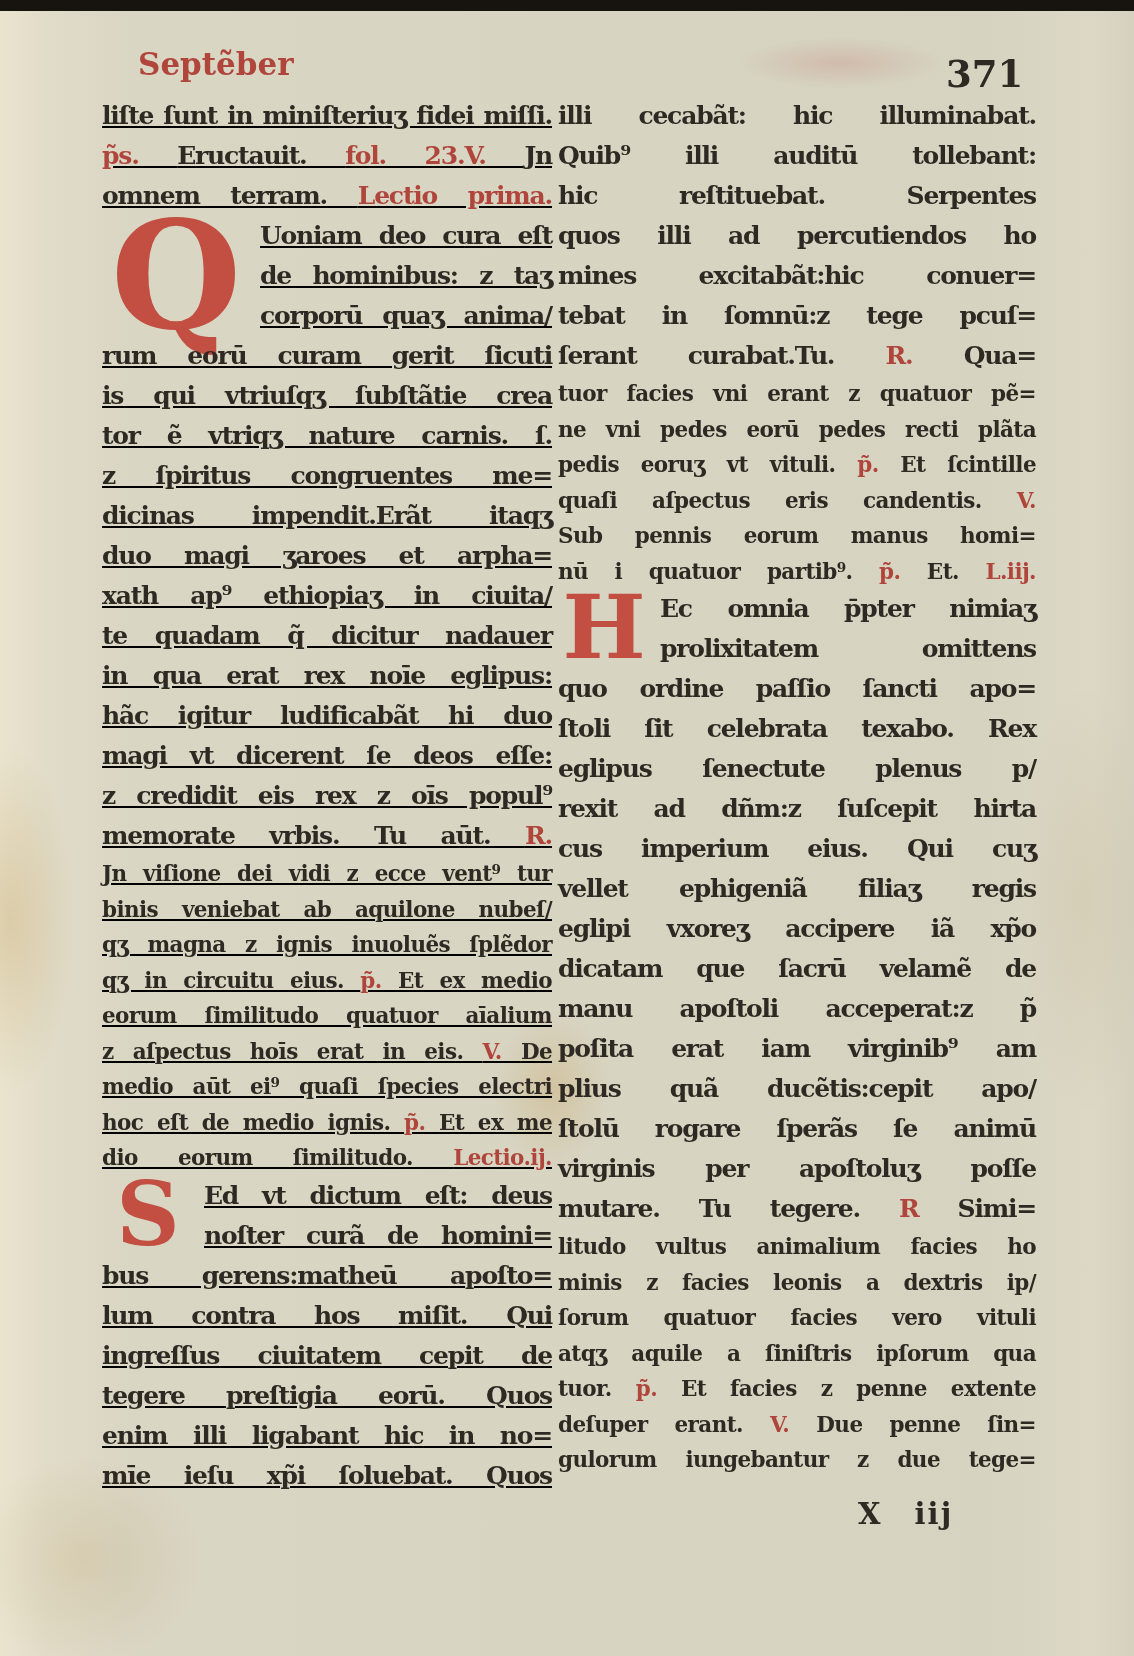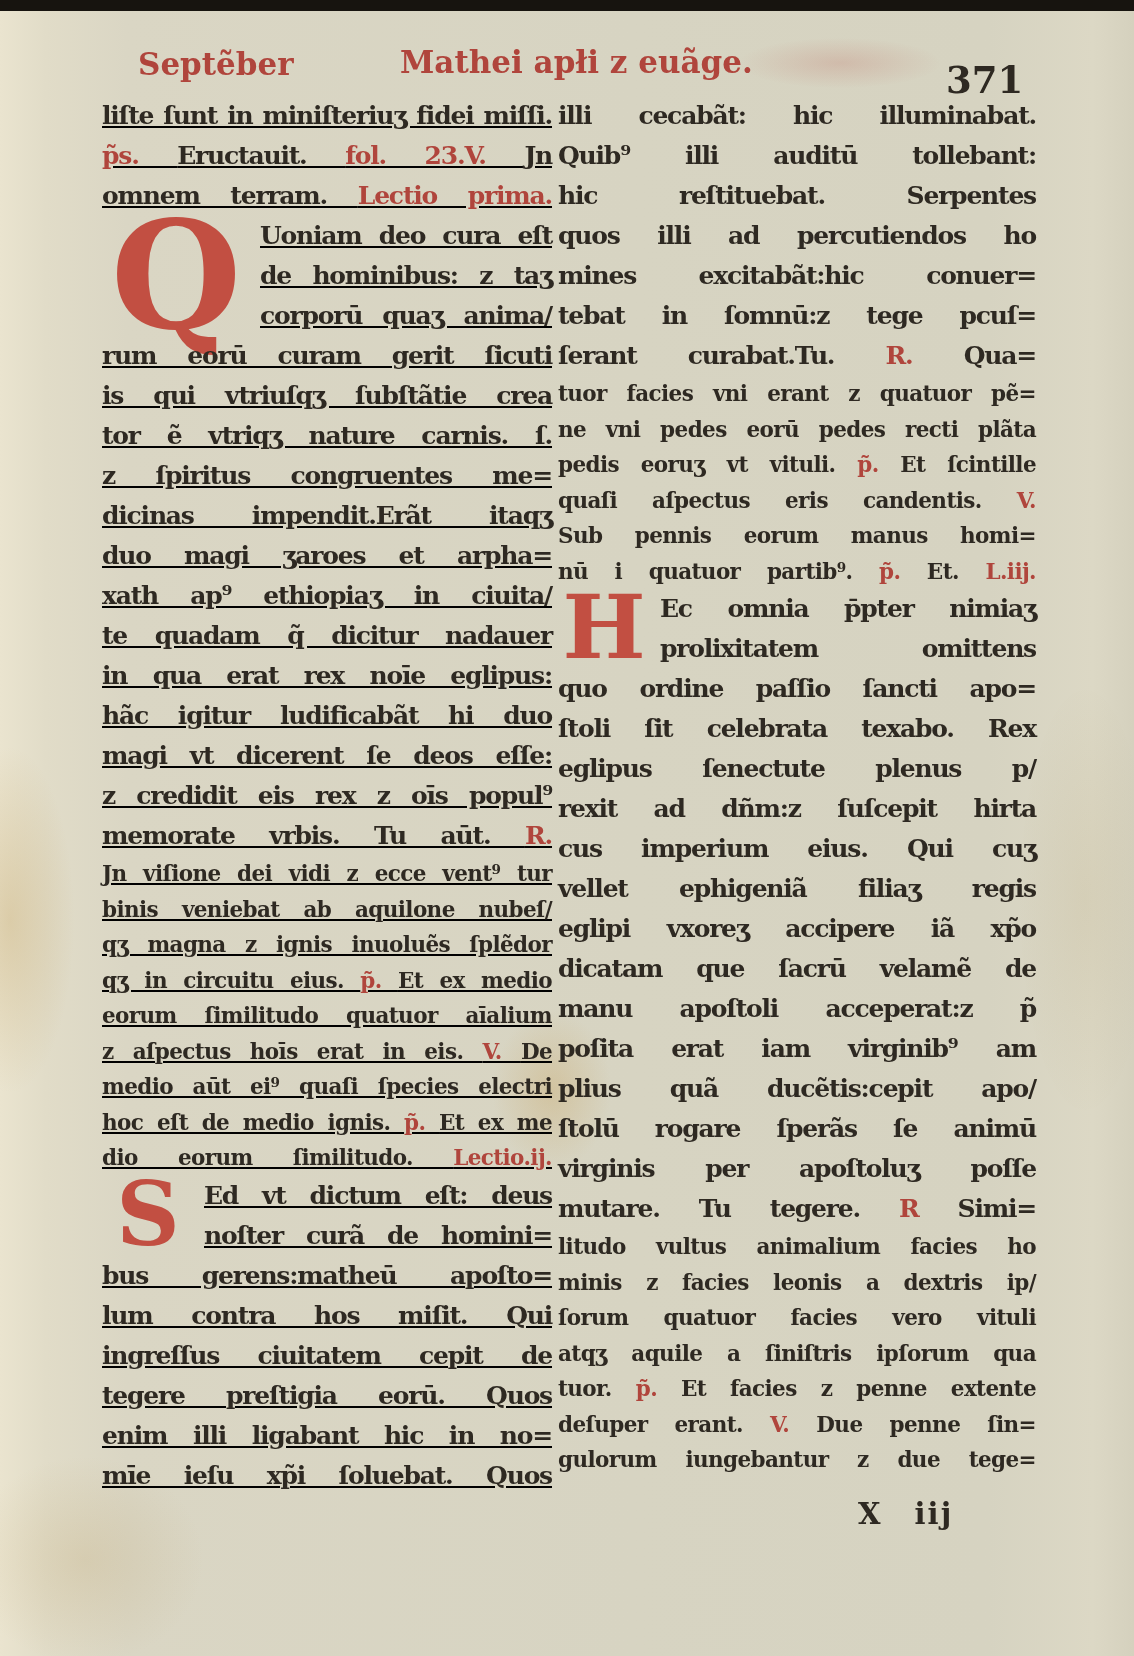--- a/index.html
+++ b/index.html
@@ -13,21 +13,21 @@
   .stain{position:absolute;border-radius:50%;pointer-events:none;}
   .stain-a{left:-55px;top:745px;width:130px;height:350px;background:radial-gradient(ellipse at center,rgba(189,153,83,.30),rgba(189,153,83,0) 70%);}
   .stain-b{left:492px;top:1010px;width:120px;height:160px;background:radial-gradient(ellipse at center,rgba(198,162,94,.34),rgba(198,162,94,0) 70%);}
   .stain-c{left:740px;top:38px;width:200px;height:50px;background:radial-gradient(ellipse at center,rgba(178,66,58,.17),rgba(178,66,58,0) 72%);}
   .stain-d{left:-35px;top:1455px;width:240px;height:210px;background:radial-gradient(ellipse at center,rgba(182,152,92,.20),rgba(182,152,92,0) 70%);}
   .stain-e{left:1020px;top:690px;width:130px;height:420px;background:radial-gradient(ellipse at center,rgba(170,150,100,.14),rgba(170,150,100,0) 75%);}
 
   .hdr{position:absolute;font-weight:700;}
   .h-month{left:138px;top:46px;font-size:31px;color:#b0453c;}
   .h-title{left:400px;top:44px;font-size:31px;color:#b0453c;}
-  .h-page{left:946px;top:58px;font-size:37px;color:#2e2922;}
+  .h-page{left:946px;top:52px;font-size:37px;color:#2e2922;}
 
   .col{position:absolute;top:96px;}
   .col-left{left:102px;width:450px;text-decoration:underline;}
   .col-right{left:558px;width:478px;}
 
   .block::after{content:"";display:table;clear:both;}
   .line{
     font-weight:700;color:#2e2922;
     text-align:justify;text-align-last:justify;
     white-space:normal;
@@ -45,21 +45,20 @@
 
 <div class="page">
   <div class="topband"></div>
   <div class="stain stain-a"></div>
   <div class="stain stain-b"></div>
   <div class="stain stain-c"></div>
   <div class="stain stain-d"></div>
   <div class="stain stain-e"></div>
 
   <div class="hdr h-month rubric">Septẽber</div>
-  <div class="hdr h-title rubric">Mathei apłi z euãge.</div>
   <div class="hdr h-page">371</div>
 
   <div class="col col-left">
       <div class="block">
         <div class="line main"><span>liſte ſunt in miniſteriuʒ fidei miſſi.</span></div>
         <div class="line main"><span class="rubric">p̃s. </span><span>Eructauit. </span><span class="rubric">fol. 23.V. </span><span>Jn</span></div>
         <div class="line main"><span>omnem terram. </span><span class="rubric">Lectio prima.</span></div>
       </div>
       <div class="block">
         <span class="initial sp3">Q</span>

